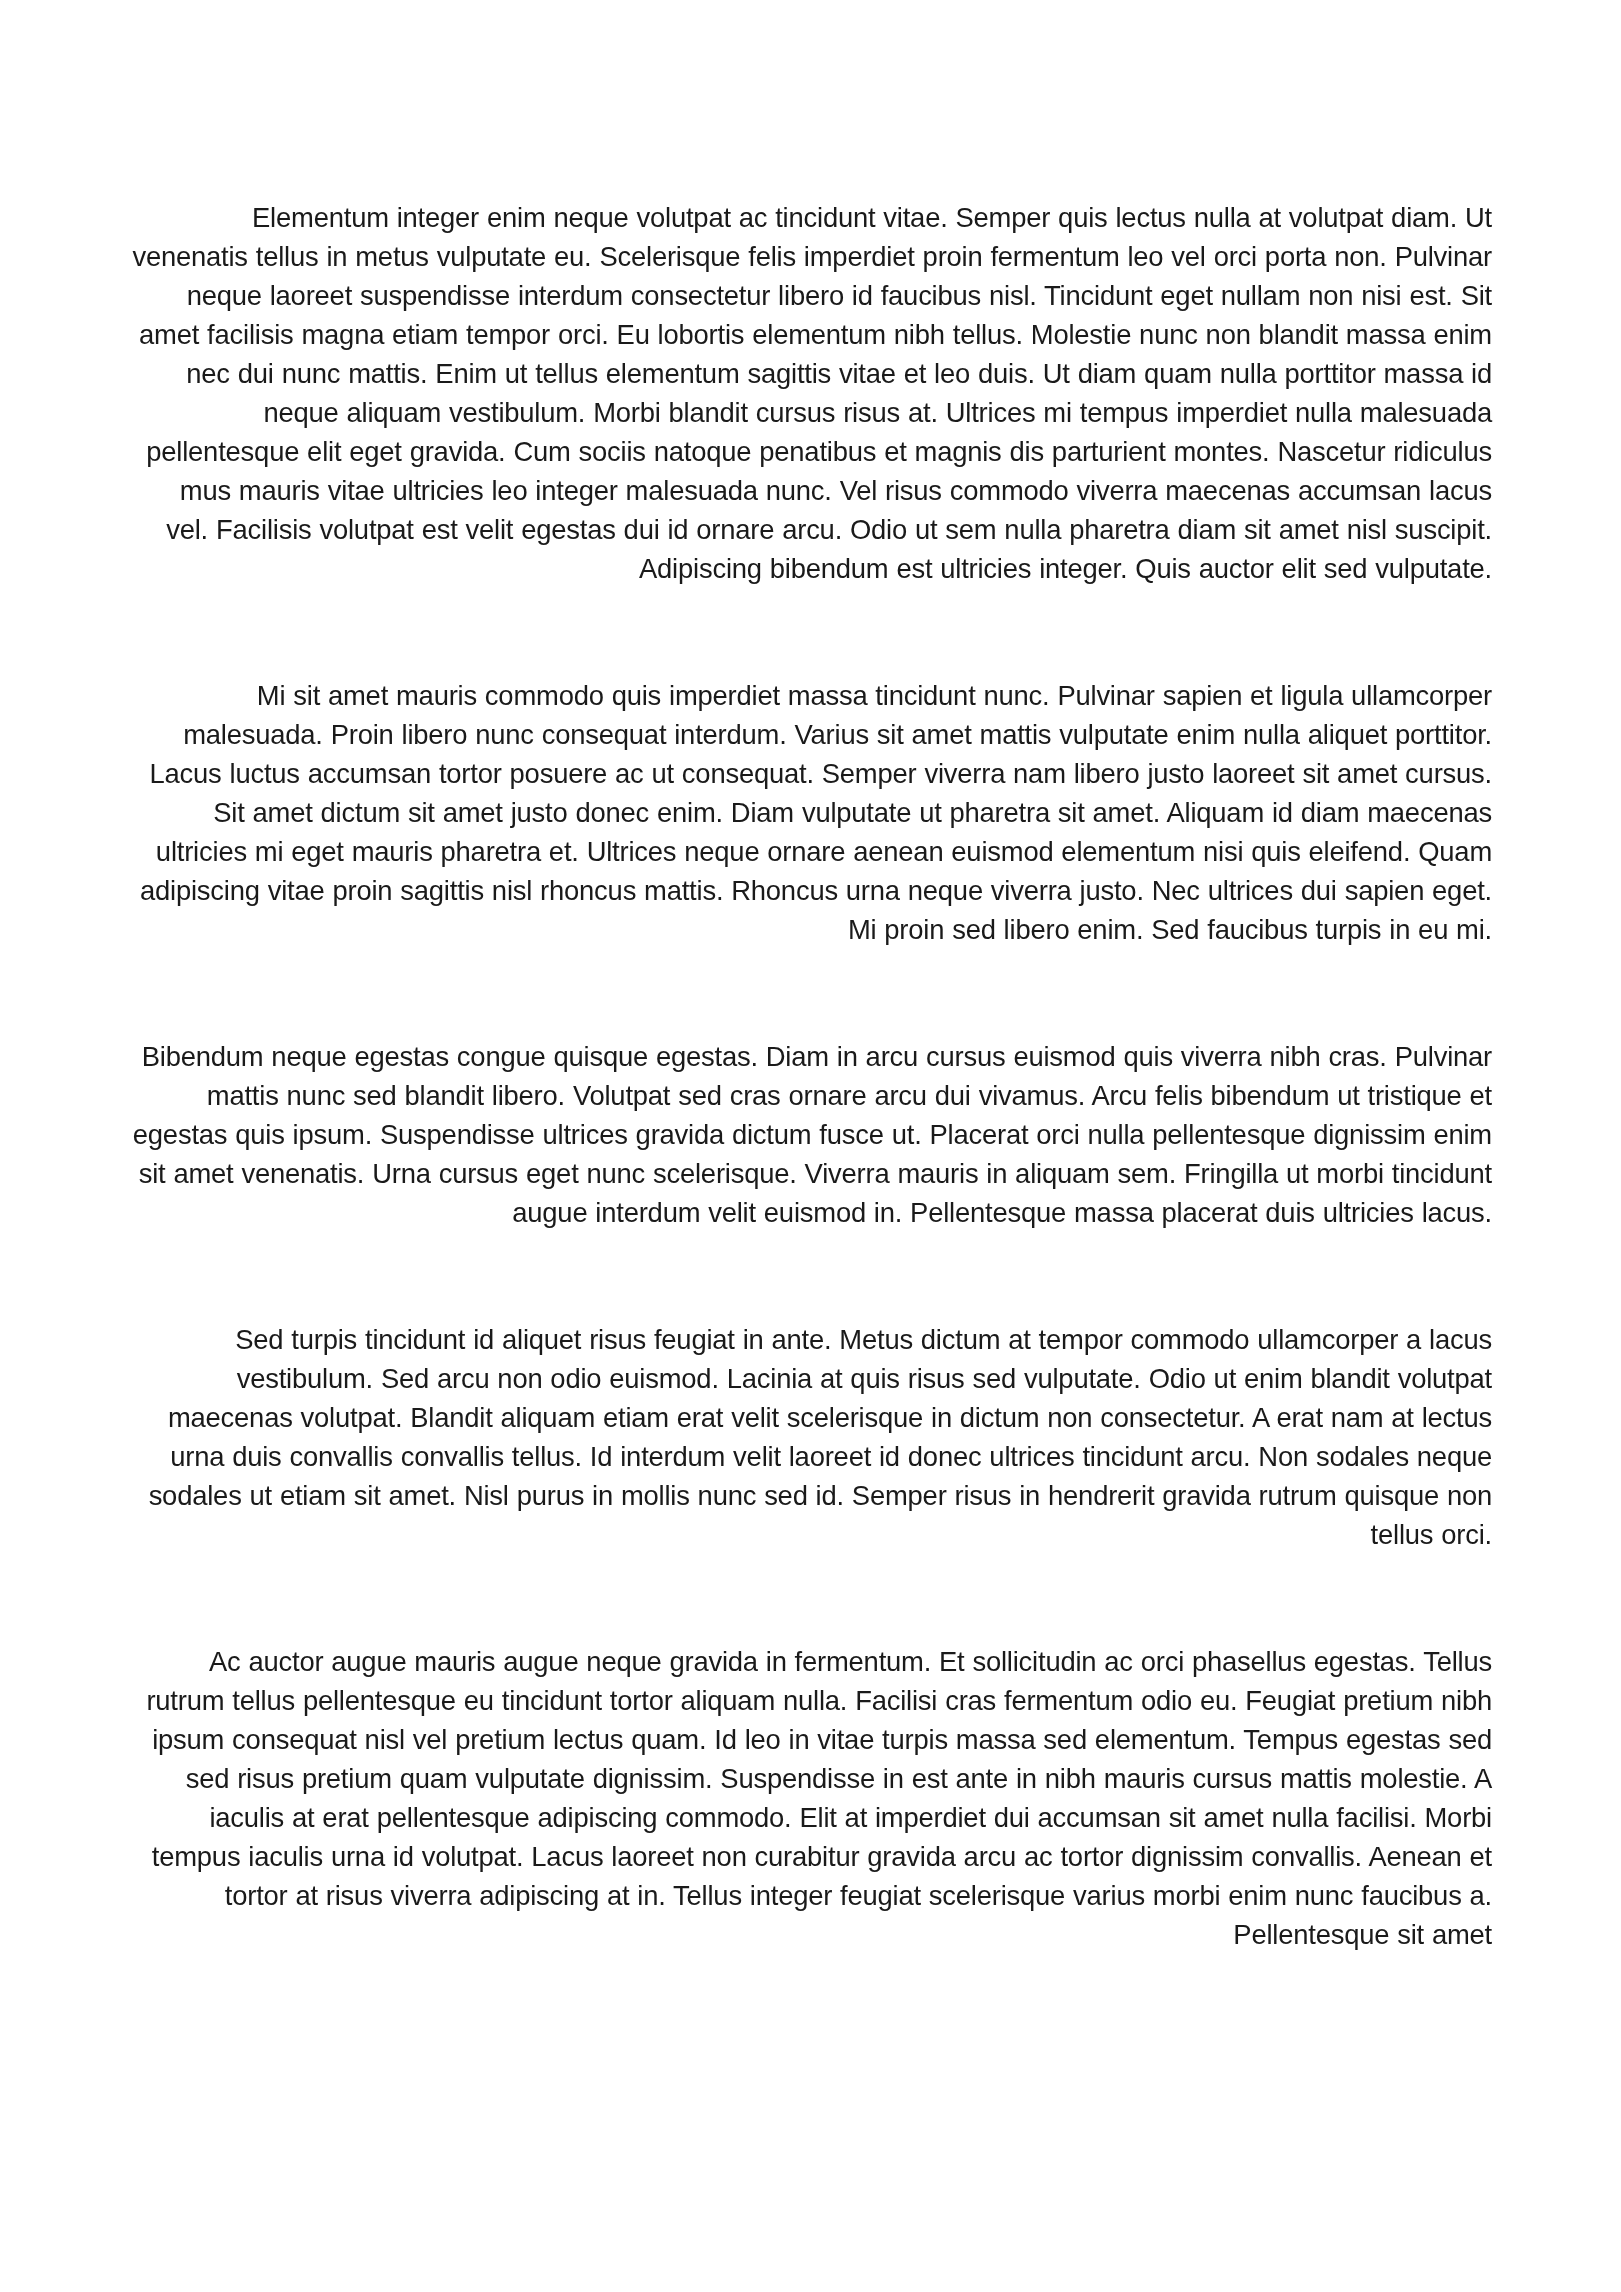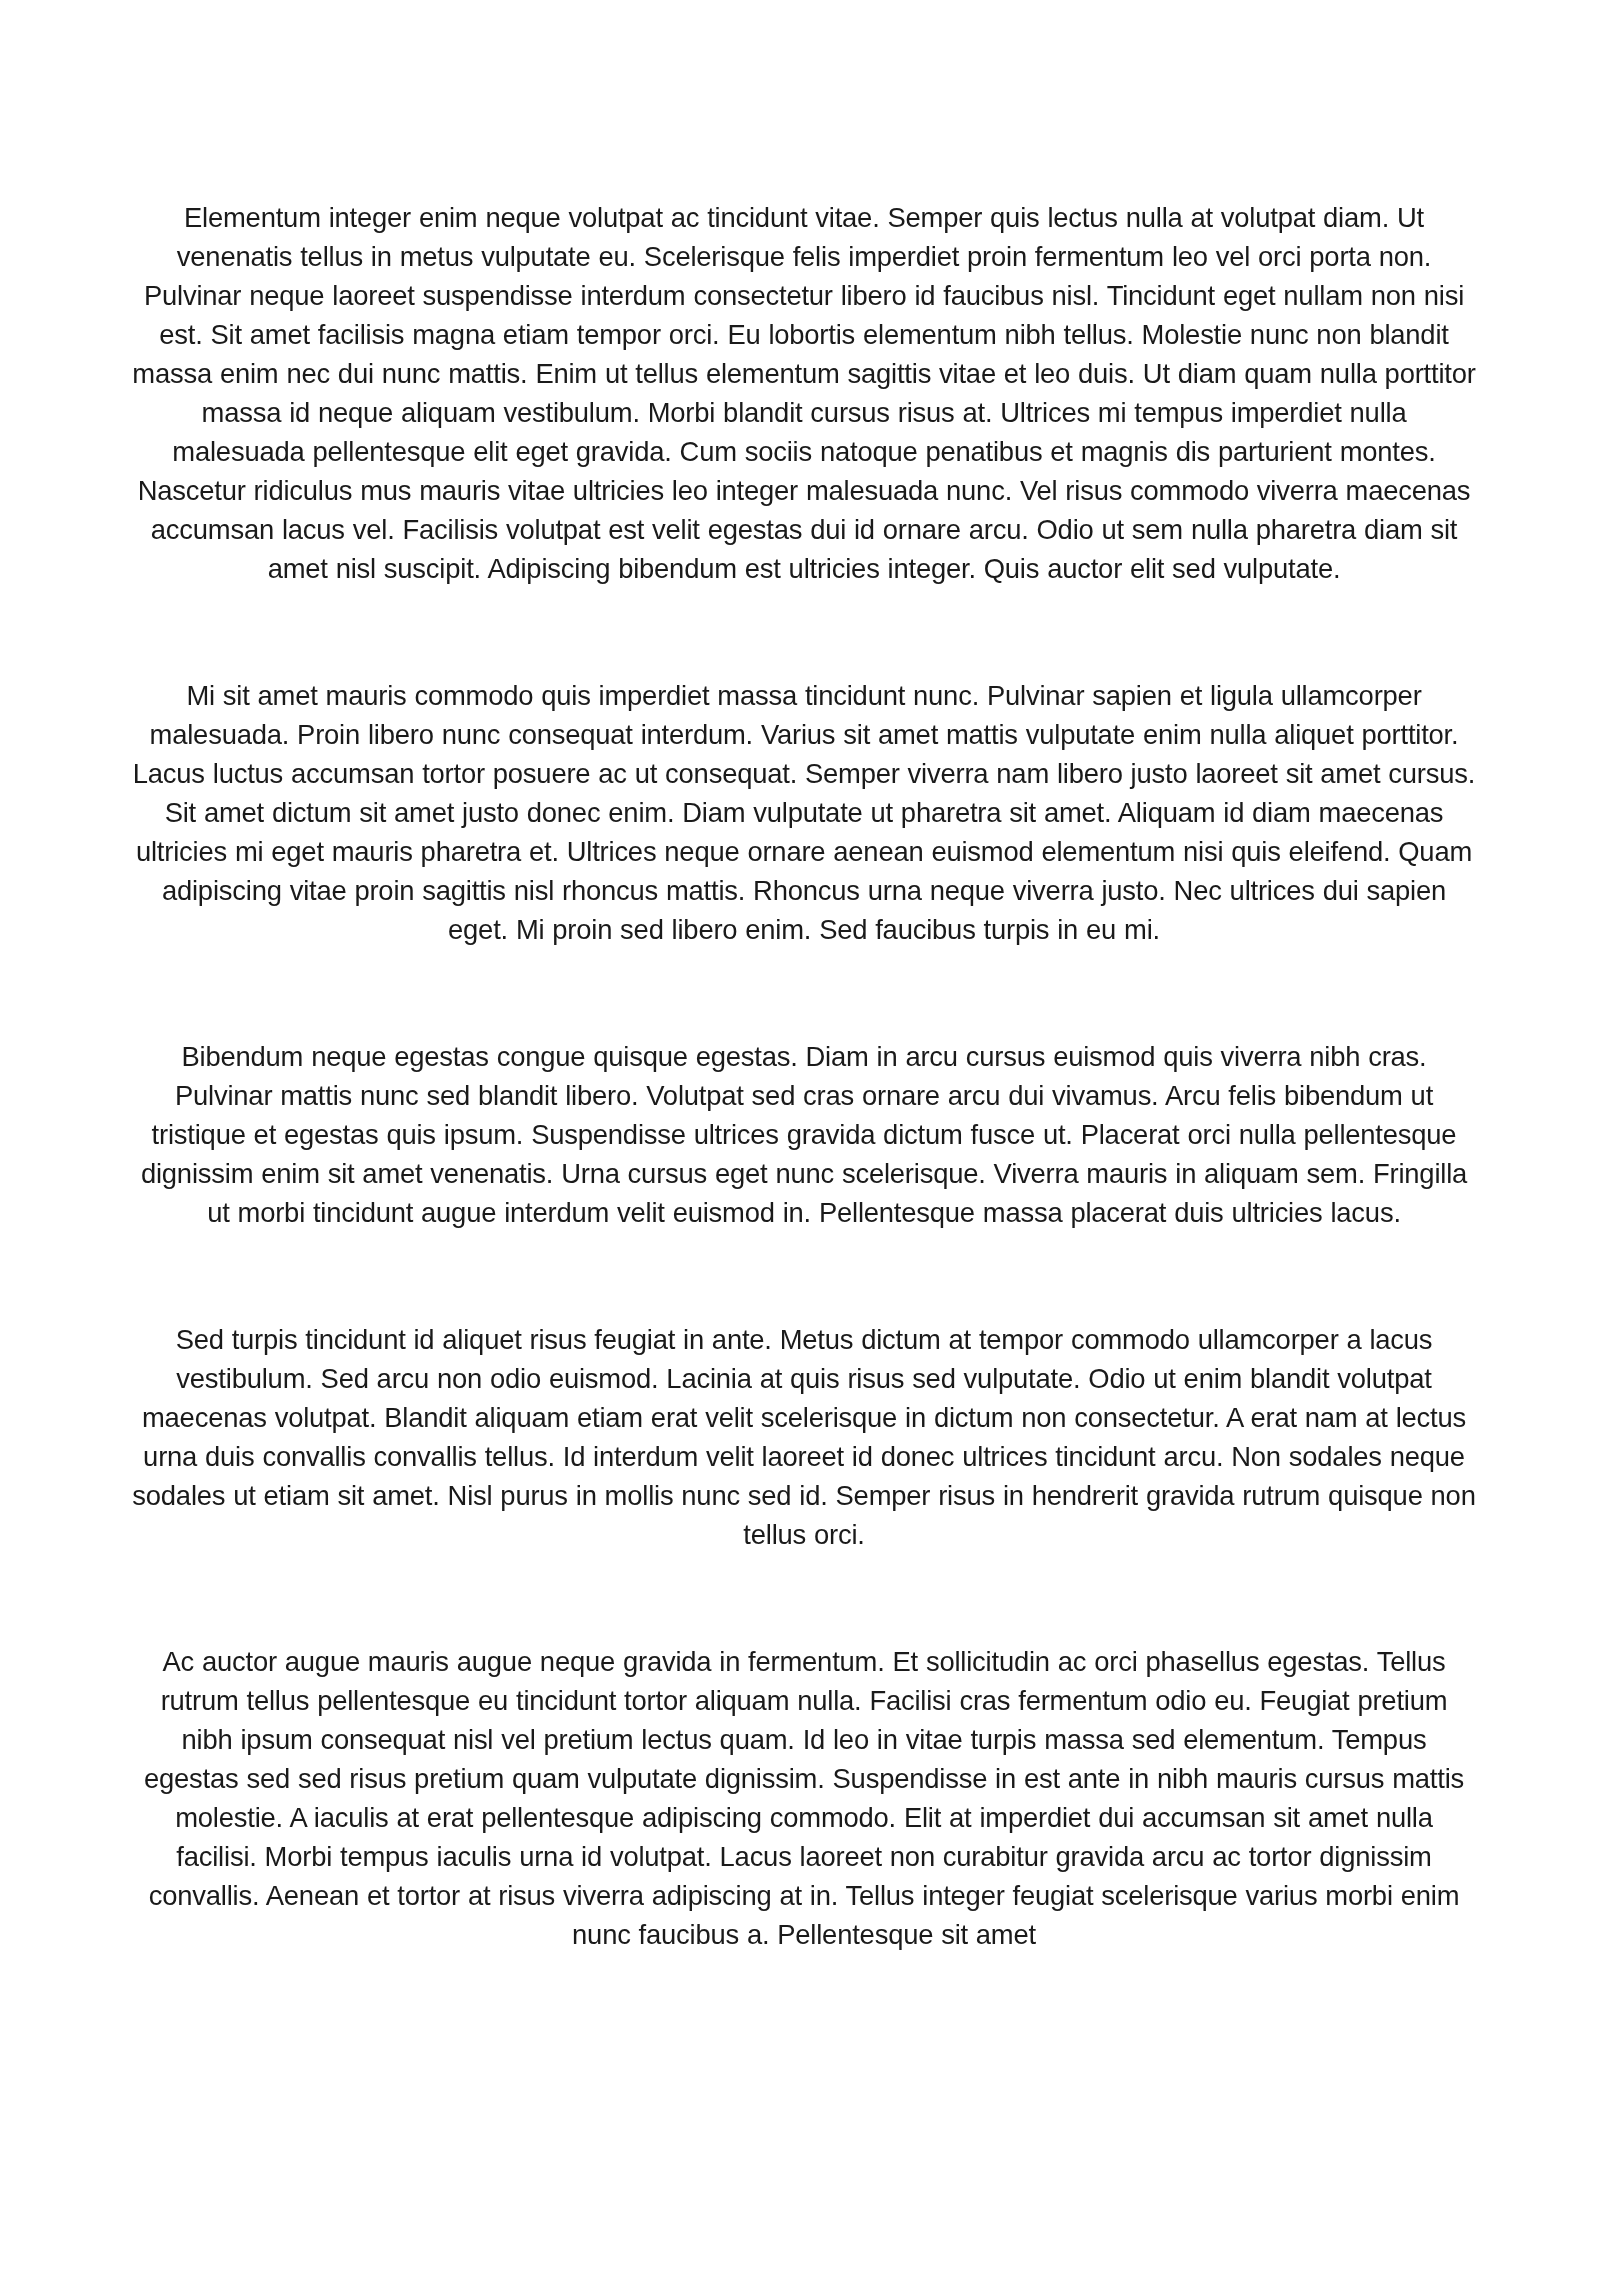--- a/index.html
+++ b/index.html
@@ -11,26 +11,26 @@
     position: relative;
     width: 1621px;
     height: 2293px;
     box-sizing: border-box;
     background: #ffffff;
     padding: 198px 129px 0 132px;
     overflow: hidden;
     font-family: "Liberation Sans", "DejaVu Sans", sans-serif;
   }
   .page p {
-    margin: 0 16px 88px 0;
+    margin: 0 0 88px 0;
     font-size: 27.4px;
     line-height: 39px;
     letter-spacing: -0.2px;
     color: #1a1a1a;
-    text-align: center;
+    text-align: right;
     word-spacing: 0.5px;
   }
 </style>
 </head>
 <body>
 
 <div class="page">
   <p>Elementum integer enim neque volutpat ac tincidunt vitae. Semper quis lectus nulla at volutpat diam. Ut venenatis tellus in metus vulputate eu. Scelerisque felis imperdiet proin fermentum leo vel orci porta non. Pulvinar neque laoreet suspendisse interdum consectetur libero id faucibus nisl. Tincidunt eget nullam non nisi est. Sit amet facilisis magna etiam tempor orci. Eu lobortis elementum nibh tellus. Molestie nunc non blandit massa enim nec dui nunc mattis. Enim ut tellus elementum sagittis vitae et leo duis. Ut diam quam nulla porttitor massa id neque aliquam vestibulum. Morbi blandit cursus risus at. Ultrices mi tempus imperdiet nulla malesuada pellentesque elit eget gravida. Cum sociis natoque penatibus et magnis dis parturient montes. Nascetur ridiculus mus mauris vitae ultricies leo integer malesuada nunc. Vel risus commodo viverra maecenas accumsan lacus vel. Facilisis volutpat est velit egestas dui id ornare arcu. Odio ut sem nulla pharetra diam sit amet nisl suscipit. Adipiscing bibendum est ultricies integer. Quis auctor elit sed vulputate.</p>
   <p>Mi sit amet mauris commodo quis imperdiet massa tincidunt nunc. Pulvinar sapien et ligula ullamcorper malesuada. Proin libero nunc consequat interdum. Varius sit amet mattis vulputate enim nulla aliquet porttitor. Lacus luctus accumsan tortor posuere ac ut consequat. Semper viverra nam libero justo laoreet sit amet cursus. Sit amet dictum sit amet justo donec enim. Diam vulputate ut pharetra sit amet. Aliquam id diam maecenas ultricies mi eget mauris pharetra et. Ultrices neque ornare aenean euismod elementum nisi quis eleifend. Quam adipiscing vitae proin sagittis nisl rhoncus mattis. Rhoncus urna neque viverra justo. Nec ultrices dui sapien eget. Mi proin sed libero enim. Sed faucibus turpis in eu mi.</p>
   <p>Bibendum neque egestas congue quisque egestas. Diam in arcu cursus euismod quis viverra nibh cras. Pulvinar mattis nunc sed blandit libero. Volutpat sed cras ornare arcu dui vivamus. Arcu felis bibendum ut tristique et egestas quis ipsum. Suspendisse ultrices gravida dictum fusce ut. Placerat orci nulla pellentesque dignissim enim sit amet venenatis. Urna cursus eget nunc scelerisque. Viverra mauris in aliquam sem. Fringilla ut morbi tincidunt augue interdum velit euismod in. Pellentesque massa placerat duis ultricies lacus.</p>

